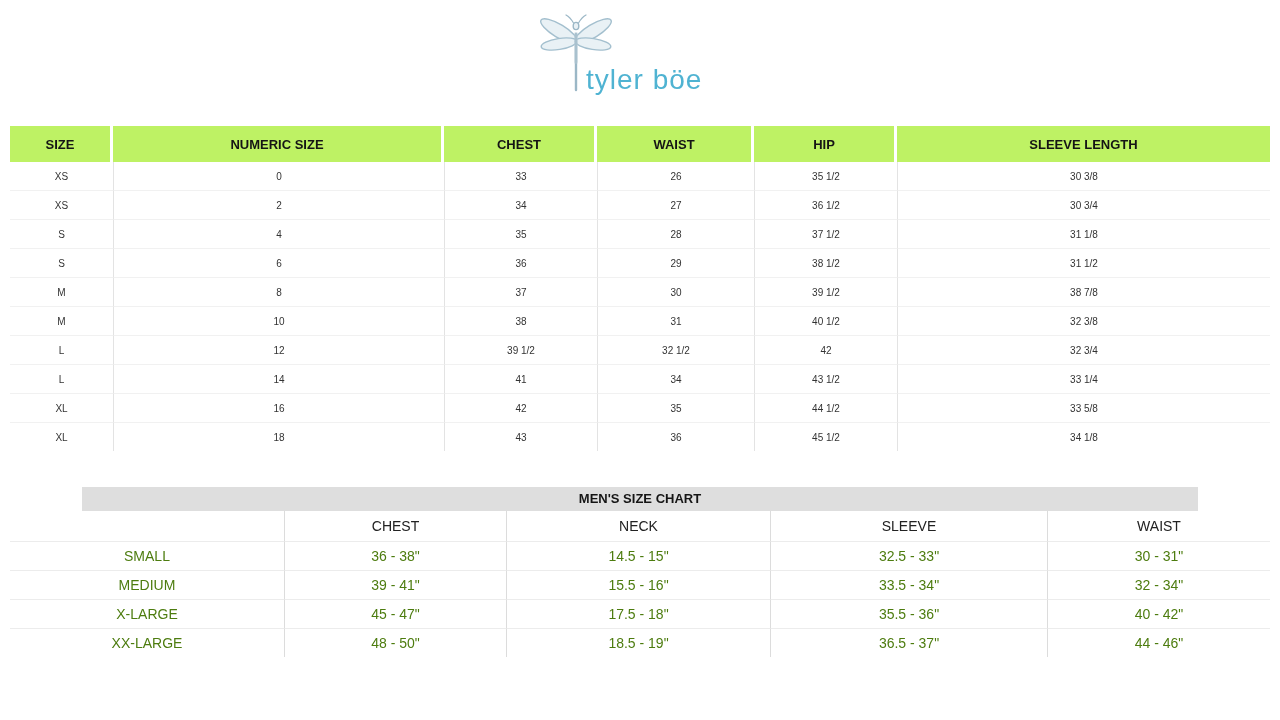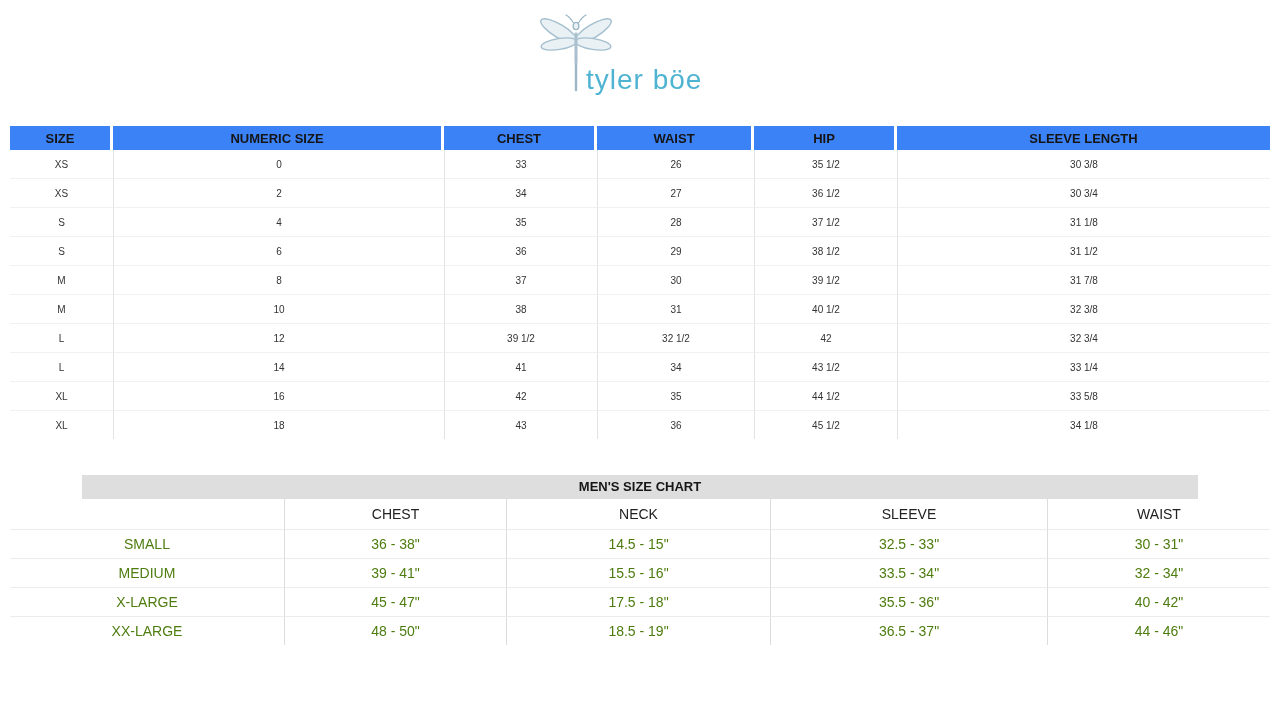--- a/index.html
+++ b/index.html
@@ -12,21 +12,21 @@
   .brand { position: relative; height: 110px; }
   .logo-svg { position: absolute; left: 538px; top: 10px; }
   .brand-name {
     position: absolute; left: 586px; top: 40px;
     font-size: 28px; letter-spacing: 1px;
     color: #4fb3d2; font-weight: 400; margin-top: 24px;
   }
   table { border-collapse: separate; border-spacing: 0; table-layout: fixed; }
   .womens { width: 1260px; margin: 16px auto 0; }
   .womens thead th {
-    background: #3b82f6; height: 24px; padding: 0;
+    background: #bef264; height: 36px; padding: 0;
     font-size: 13px; font-weight: bold; color: #151515; text-align: center;
   }
   .womens thead th:not(:last-child) { border-right: 3px solid #ffffff; }
   .womens tbody td {
     height: 28px; padding: 0; text-align: center;
     font-size: 10px; color: #333333;
   }
   .womens tbody td:not(:first-child) { border-left: 1px solid #e3e3e3; }
   .womens tbody tr:not(:first-child) td { border-top: 1px solid #f1f1f1; }
 
@@ -121,21 +121,21 @@
           <td>29</td>
           <td>38 1/2</td>
           <td>31 1/2</td>
         </tr>
         <tr>
           <td>M</td>
           <td>8</td>
           <td>37</td>
           <td>30</td>
           <td>39 1/2</td>
-          <td>31 7/8</td>
+          <td>38 7/8</td>
         </tr>
         <tr>
           <td>M</td>
           <td>10</td>
           <td>38</td>
           <td>31</td>
           <td>40 1/2</td>
           <td>32 3/8</td>
         </tr>
         <tr>

